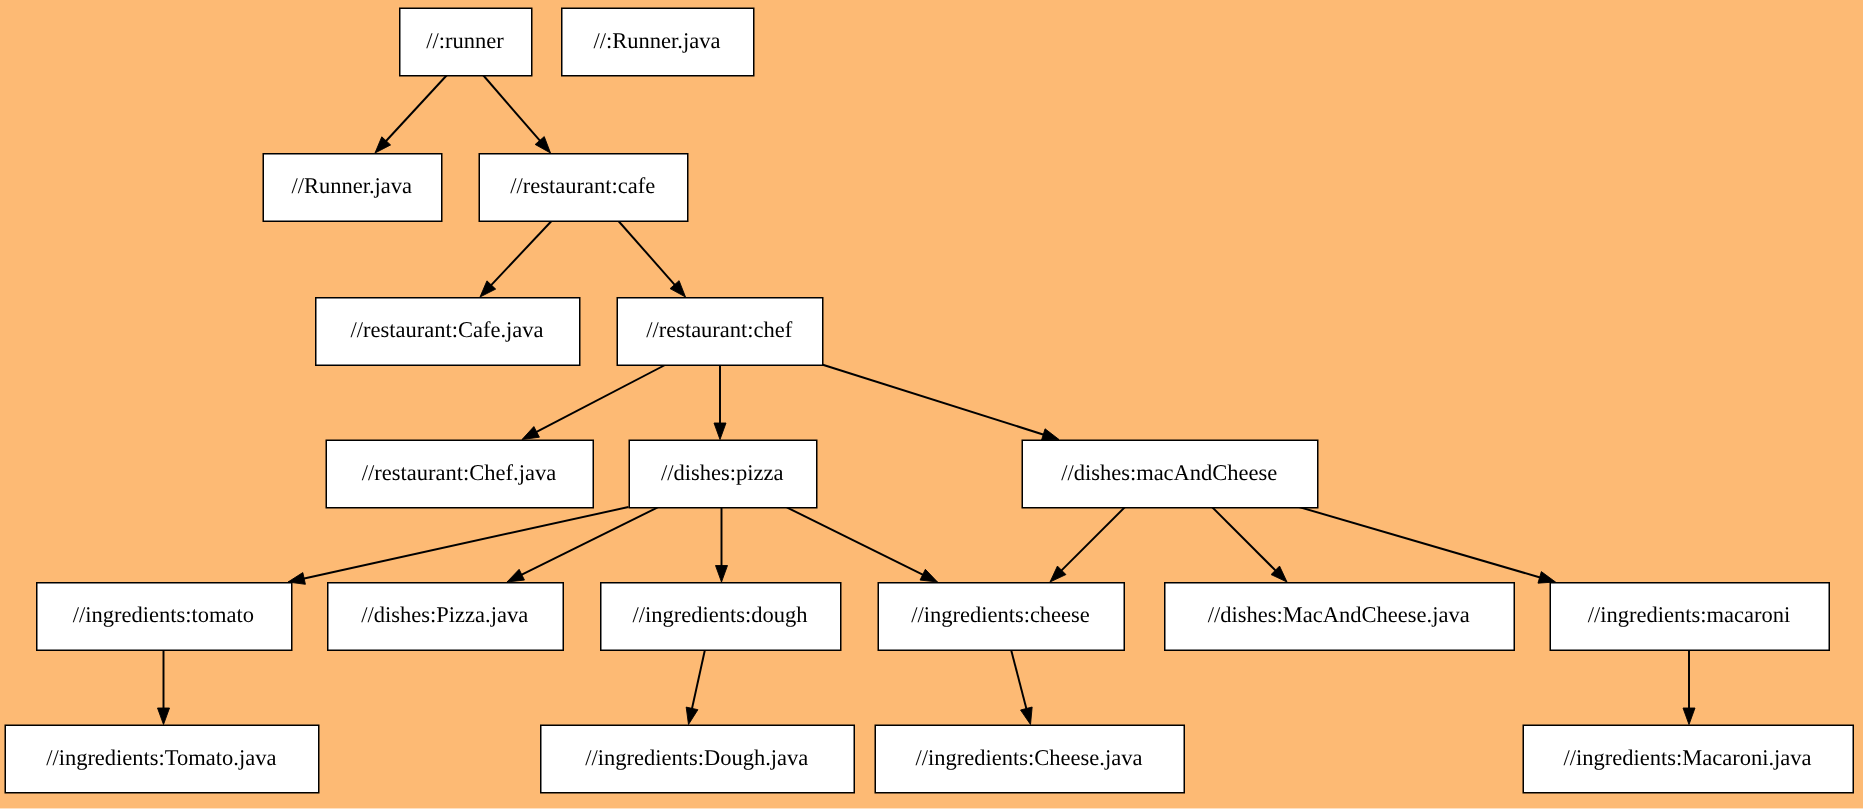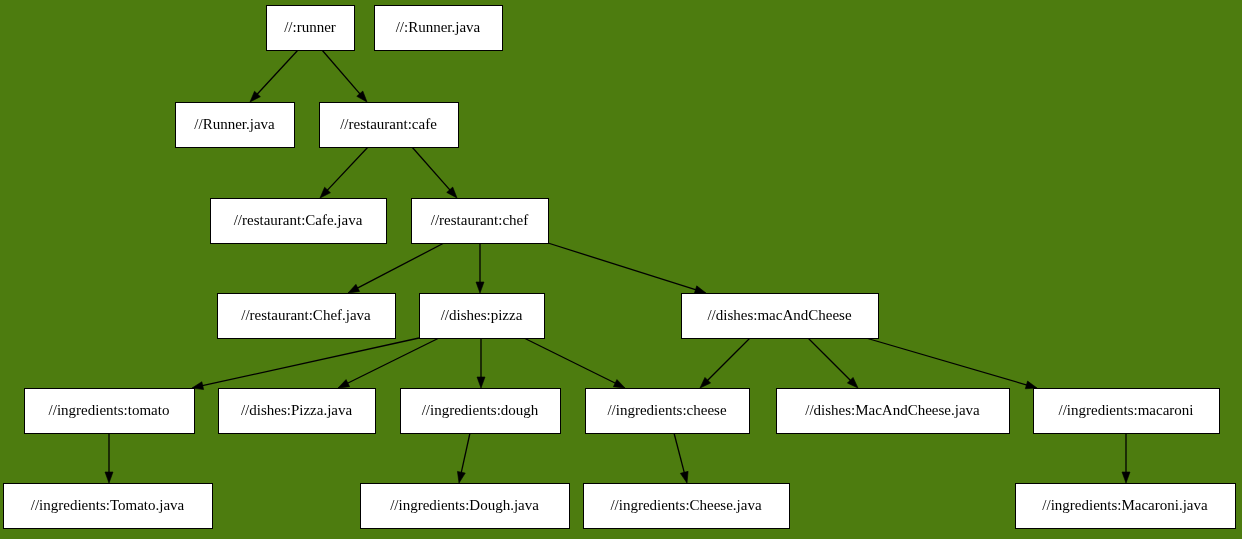--- a/index.html
+++ b/index.html
@@ -4,21 +4,21 @@
 <style>
   html, body {
     margin: 0;
     padding: 0;
     background: #ffffff;
   }
   #graph-canvas {
     position: relative;
     width: 1242px;
     height: 539px;
-    background: #4d7c0f;
+    background: #fdba74;
     overflow: hidden;
     font-family: "Liberation Serif", "DejaVu Serif", serif;
   }
   #graph-svg {
     position: absolute;
     top: 0;
     left: 0;
     width: 1242px;
     height: 539px;
     display: block;

